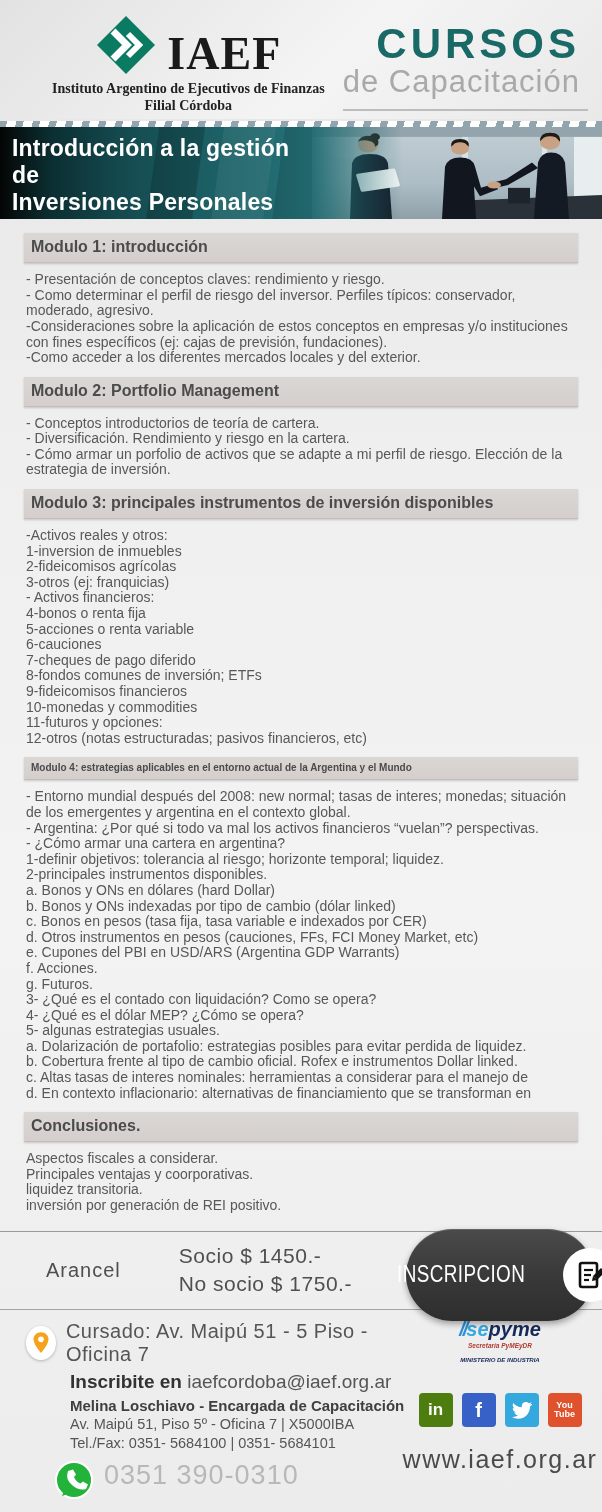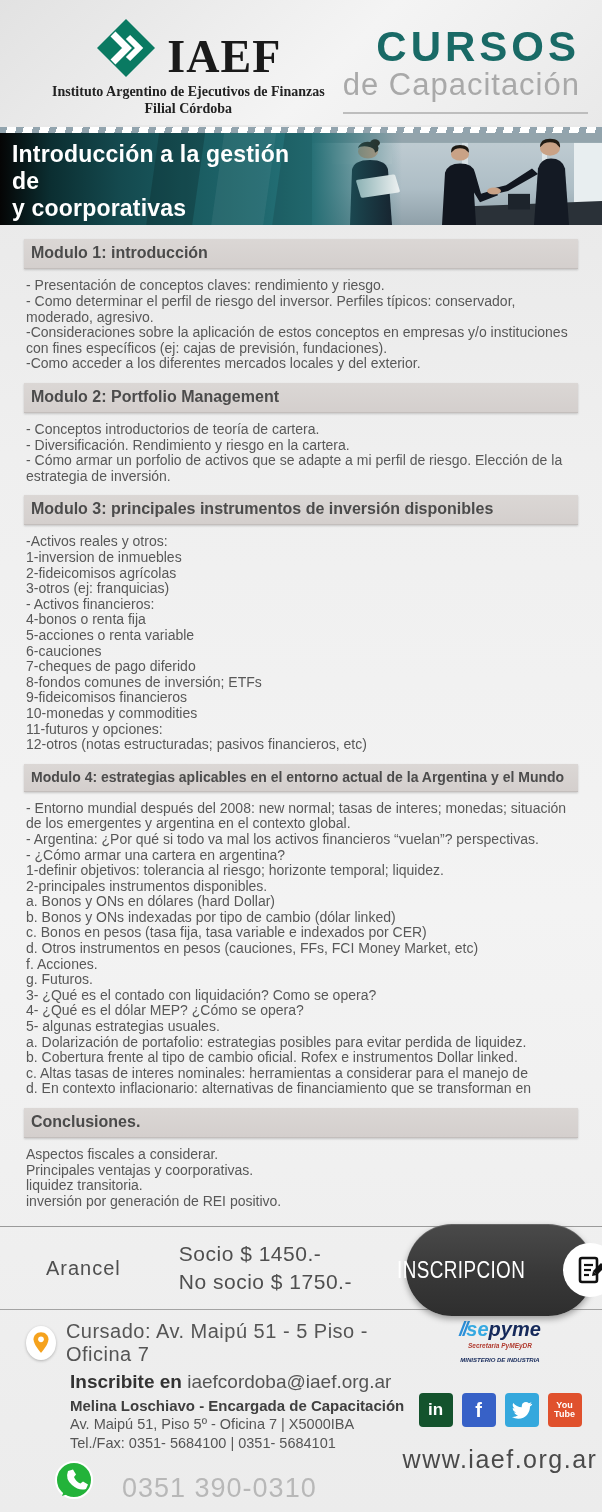--- a/index.html
+++ b/index.html
@@ -70,33 +70,33 @@
   .f-left { flex:1; }
   .f-row { display:flex; align-items:center; gap:10px; }
   .pin-wrap { width:34px; height:34px; border-radius:50%; background:#fff;
     box-shadow:0 1px 3px rgba(0,0,0,0.25); display:flex; align-items:center; justify-content:center; }
   .cursado { font-size:20px; font-weight:300; color:#555; letter-spacing:0.5px; }
   .signup { margin:5px 0 3px 44px; font-size:19px; font-weight:300; color:#555; }
   .signup b { font-weight:bold; color:#333; }
   .signup a { color:#555; text-decoration:none; }
   .contactname { margin-left:44px; font-size:15px; font-weight:bold; color:#3f3f3f; line-height:19px; }
   .addr, .telfax { margin-left:44px; font-size:14.5px; font-weight:300; color:#555; line-height:18.5px; }
-  .wa-row { display:flex; align-items:flex-end; gap:28px; margin:8px 0 0 28px; }
+  .wa-row { display:flex; align-items:flex-start; gap:10px; margin:8px 0 0 28px; }
   .wa-number { font-size:27px; font-weight:400; color:#b8b8b8; letter-spacing:1px; }
   .f-right { width:180px; display:flex; flex-direction:column; align-items:center; padding-top:2px; }
   .sepyme { text-align:center; font-style:italic; line-height:14px; }
   .sepyme .slashes { color:#2b8fd8; font-weight:bold; font-size:20px; letter-spacing:-2px; }
   .sepyme .se { color:#36a9e1; font-size:20px; font-weight:bold; }
   .sepyme .pyme { color:#15295a; font-size:20px; font-weight:bold; }
   .sepyme-sub1 { color:#b03a2e; font-size:6.5px; font-weight:bold; margin-top:1px; }
   .sepyme-sub2 { color:#15295a; font-size:6px; font-weight:bold; }
   .socials { display:flex; gap:9px; margin-top:26px; }
   .soc { width:34px; height:34px; border-radius:4px; display:flex; align-items:center;
          justify-content:center; cursor:pointer; color:#fff; font-weight:bold; }
-  .soc.li { background:#14532d; font-size:17px; }
+  .soc.li { background:#4d7c0f; font-size:17px; }
   .soc.fb { background:#3761c7; font-size:20px; }
   .soc.tw { background:#35a8dd; }
   .soc.yt { background:#e0512d; flex-direction:column; line-height:9px; font-size:9px; }
   .website { margin-top:18px; font-size:25px; font-weight:300; color:#4a4a4a;
              letter-spacing:1.5px; text-decoration:none; }
 </style>
 </head>
 <body>
 
 <div class="header">
@@ -122,20 +122,21 @@
 </div>
 <div class="dotted"></div>
 
 <div class="banner">
   <div class="banner-left">
     <div class="slab s1"></div>
       <div class="slab s2"></div>
       <div class="slab s3"></div>
     <div class="banner-text">
       <div class="banner-title">Introducción a la gestión de</div>
+      <div class="banner-title">Inversiones Personales</div>
       <div class="banner-title">y coorporativas</div>
       <div class="banner-date">13 y 14 de Marzo</div>
 
     </div>
   </div>
   <div class="banner-photo">
     <svg viewBox="0 0 290 130" preserveAspectRatio="none">
       <defs>
         <linearGradient id="bg" x1="0" y1="0" x2="0" y2="1">
           <stop offset="0" stop-color="#c2ced4"></stop>
@@ -208,32 +209,33 @@
       <div>5-acciones o renta variable</div>
       <div>6-cauciones</div>
       <div>7-cheques de pago diferido</div>
       <div>8-fondos comunes de inversión; ETFs</div>
       <div>9-fideicomisos financieros</div>
       <div>10-monedas y commodities</div>
       <div>11-futuros y opciones:</div>
       <div>12-otros (notas estructuradas; pasivos financieros, etc)</div>
     </div>
 
-  <div class="module-bar" style="font-size: 14px;">Modulo 4: estrategias aplicables en el entorno actual de la Argentina y el Mundo</div>
+  <div class="module-bar" style="font-size: 10px;">Modulo 4: estrategias aplicables en el entorno actual de la Argentina y el Mundo</div>
   <div class="module-lines">
 
   <div>- Entorno mundial después del 2008: new normal; tasas de interes; monedas; situación de los emergentes y argentina en el contexto global.</div>
       <div>- Argentina: ¿Por qué si todo va mal los activos financieros “vuelan”? perspectivas.</div>
       <div>- ¿Cómo armar una cartera en argentina?</div>
       <div>1-definir objetivos: tolerancia al riesgo; horizonte temporal; liquidez.</div>
       <div>2-principales instrumentos disponibles.</div>
       <div>a. Bonos y ONs en dólares (hard Dollar)</div>
       <div>b. Bonos y ONs indexadas por tipo de cambio (dólar linked)</div>
       <div>c. Bonos  en pesos (tasa fija, tasa variable e indexados por CER)</div>
       <div>d. Otros instrumentos en pesos (cauciones, FFs, FCI Money Market, etc)</div>
+      <div>e. Cupones del PBI en USD/ARS (Argentina GDP Warrants)</div>
       <div>f. Acciones.</div>
       <div>g. Futuros.</div>
       <div>3- ¿Qué es el contado con liquidación? Como se opera?</div>
       <div>4- ¿Qué es el dólar MEP? ¿Cómo se opera?</div>
       <div>5- algunas estrategias usuales.</div>
       <div>a. Dolarización de portafolio: estrategias posibles para evitar perdida de liquidez.</div>
       <div>b. Cobertura frente al tipo de cambio oficial. Rofex e instrumentos Dollar linked.</div>
       <div>c. Altas tasas de interes nominales: herramientas a considerar para el manejo de</div>
       <div>d. En contexto inflacionario: alternativas de financiamiento que se transforman en</div>
     </div>

